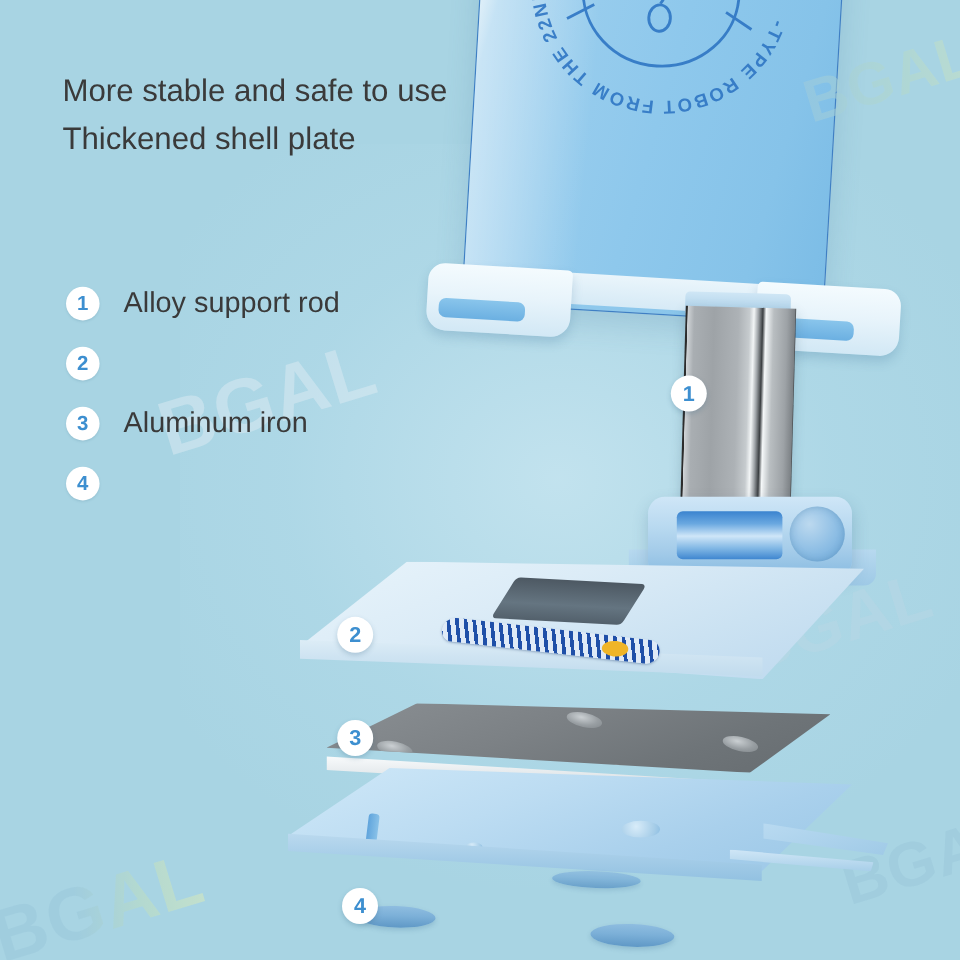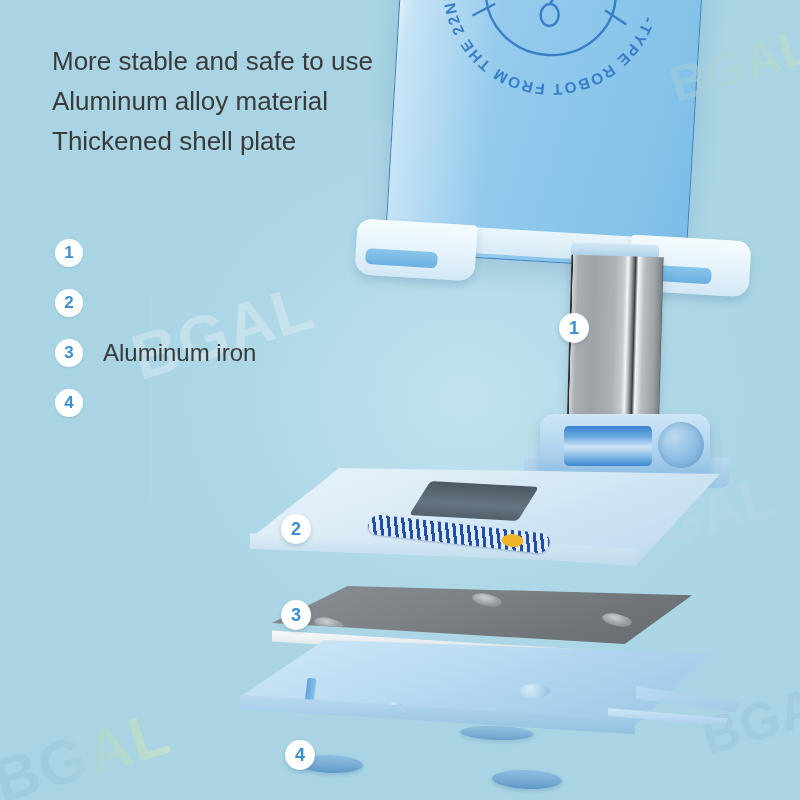--- a/index.html
+++ b/index.html
@@ -28,21 +28,21 @@
   .wm-c{left:455px;top:150px;font-size:70px;transform:rotate(-17deg);
         color:rgba(226,205,212,.40);}
   .wm-d{left:130px;top:300px;font-size:64px;transform:rotate(-17deg);
         color:rgba(226,238,243,.45);}
   .wm-e{left:616px;top:490px;font-size:56px;transform:rotate(-17deg);
         color:rgba(186,216,229,.45);}
   .wm-f{left:700px;top:690px;font-size:52px;transform:rotate(-17deg);
         color:rgba(150,196,214,.40);}
 
   
-  .headline{position:absolute;left:52px;top:41px;width:420px;}
+  .headline{position:absolute;left:52px;top:55px;width:420px;}
   .headline div{color:#3a3a3a;font-size:26px;line-height:40px;white-space:nowrap;}
 
   
   .features{position:absolute;left:55px;top:228px;}
   .feat{display:flex;align-items:center;height:50px;}
   .badge{width:28px;height:28px;border-radius:50%;background:#ffffff;
     display:flex;align-items:center;justify-content:center;
     color:#3d8fd0;font-size:17px;font-weight:bold;flex:0 0 auto;
     box-shadow:0 1px 2px rgba(60,110,140,.18);}
   .feat-label{margin-left:20px;color:#3a3a3a;font-size:24px;white-space:nowrap;}
@@ -285,27 +285,27 @@
     <div class="pad p3"></div>
     <div class="pad p1"></div>
     <div class="pad p2"></div>
   </div>
 
   <div class="wm wm-a"><span>BGAL</span></div>
   <div class="wm wm-b"><span>BGAL</span></div>
 
   <div class="headline">
     <div>More stable and safe to use</div>
-    <div>Aluminum alloy material</div>
     <div>Thickened shell plate</div>
   </div>
 
   <div class="features">
     <div class="feat">
       <div class="badge">1</div>
+      <div class="feat-label">Alloy support rod</div>
     </div>
     <div class="feat">
       <div class="badge">2</div>
     </div>
     <div class="feat">
       <div class="badge">3</div>
       <div class="feat-label">Aluminum iron</div>
     </div>
     <div class="feat">
       <div class="badge">4</div>

